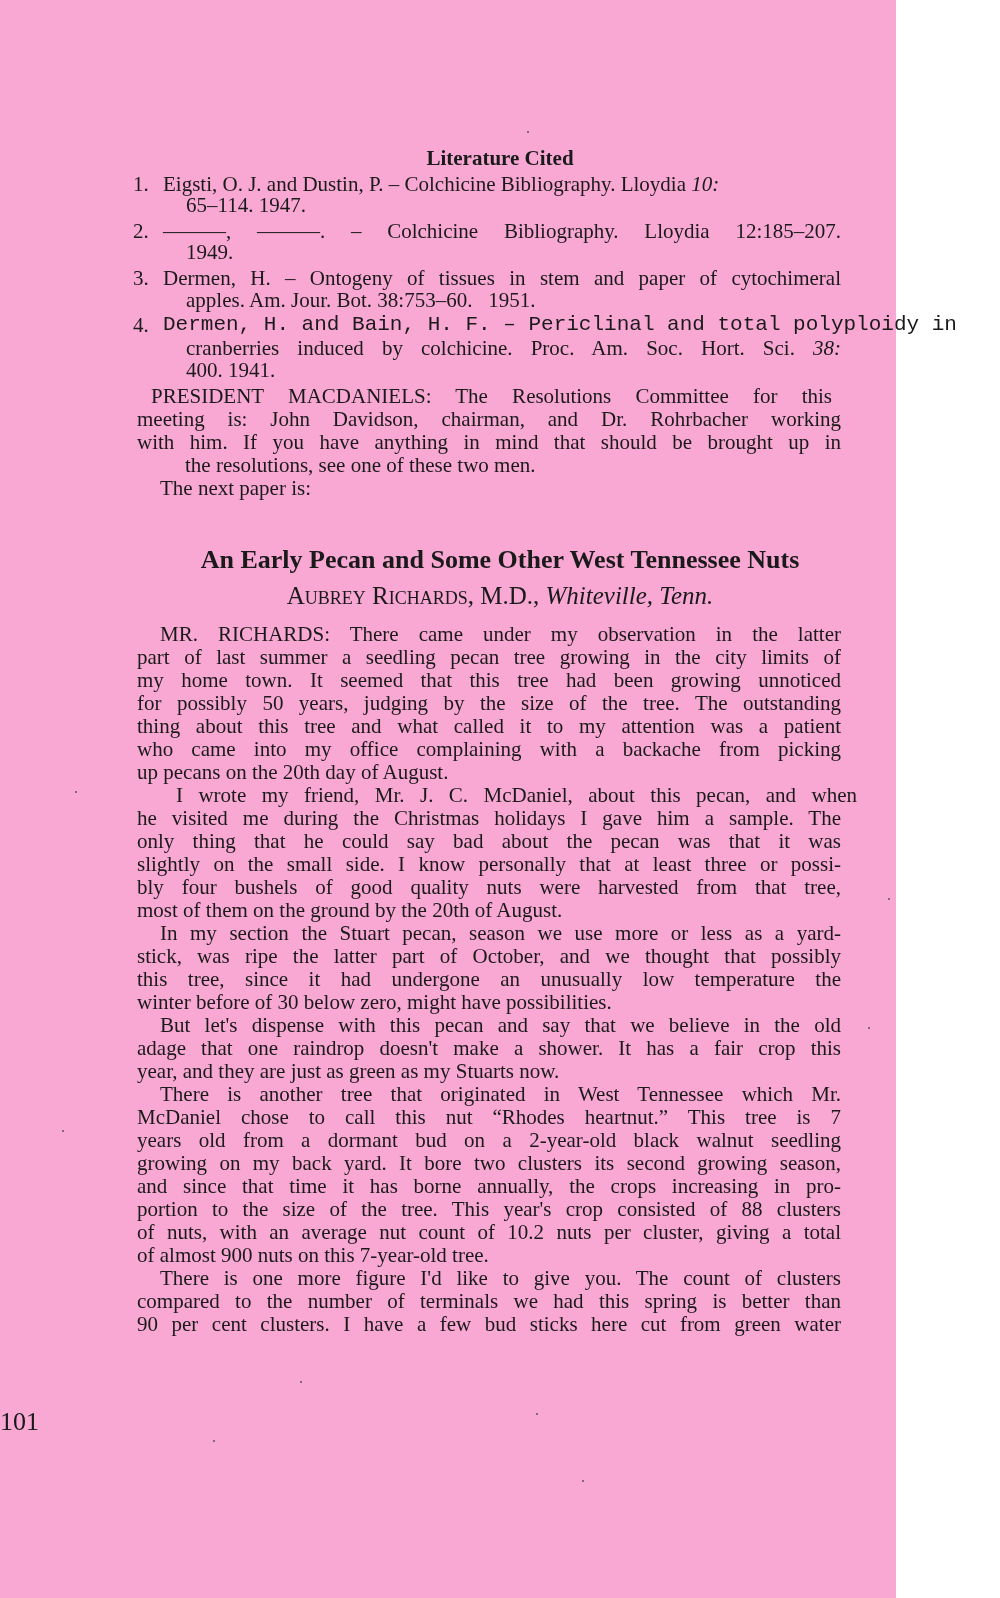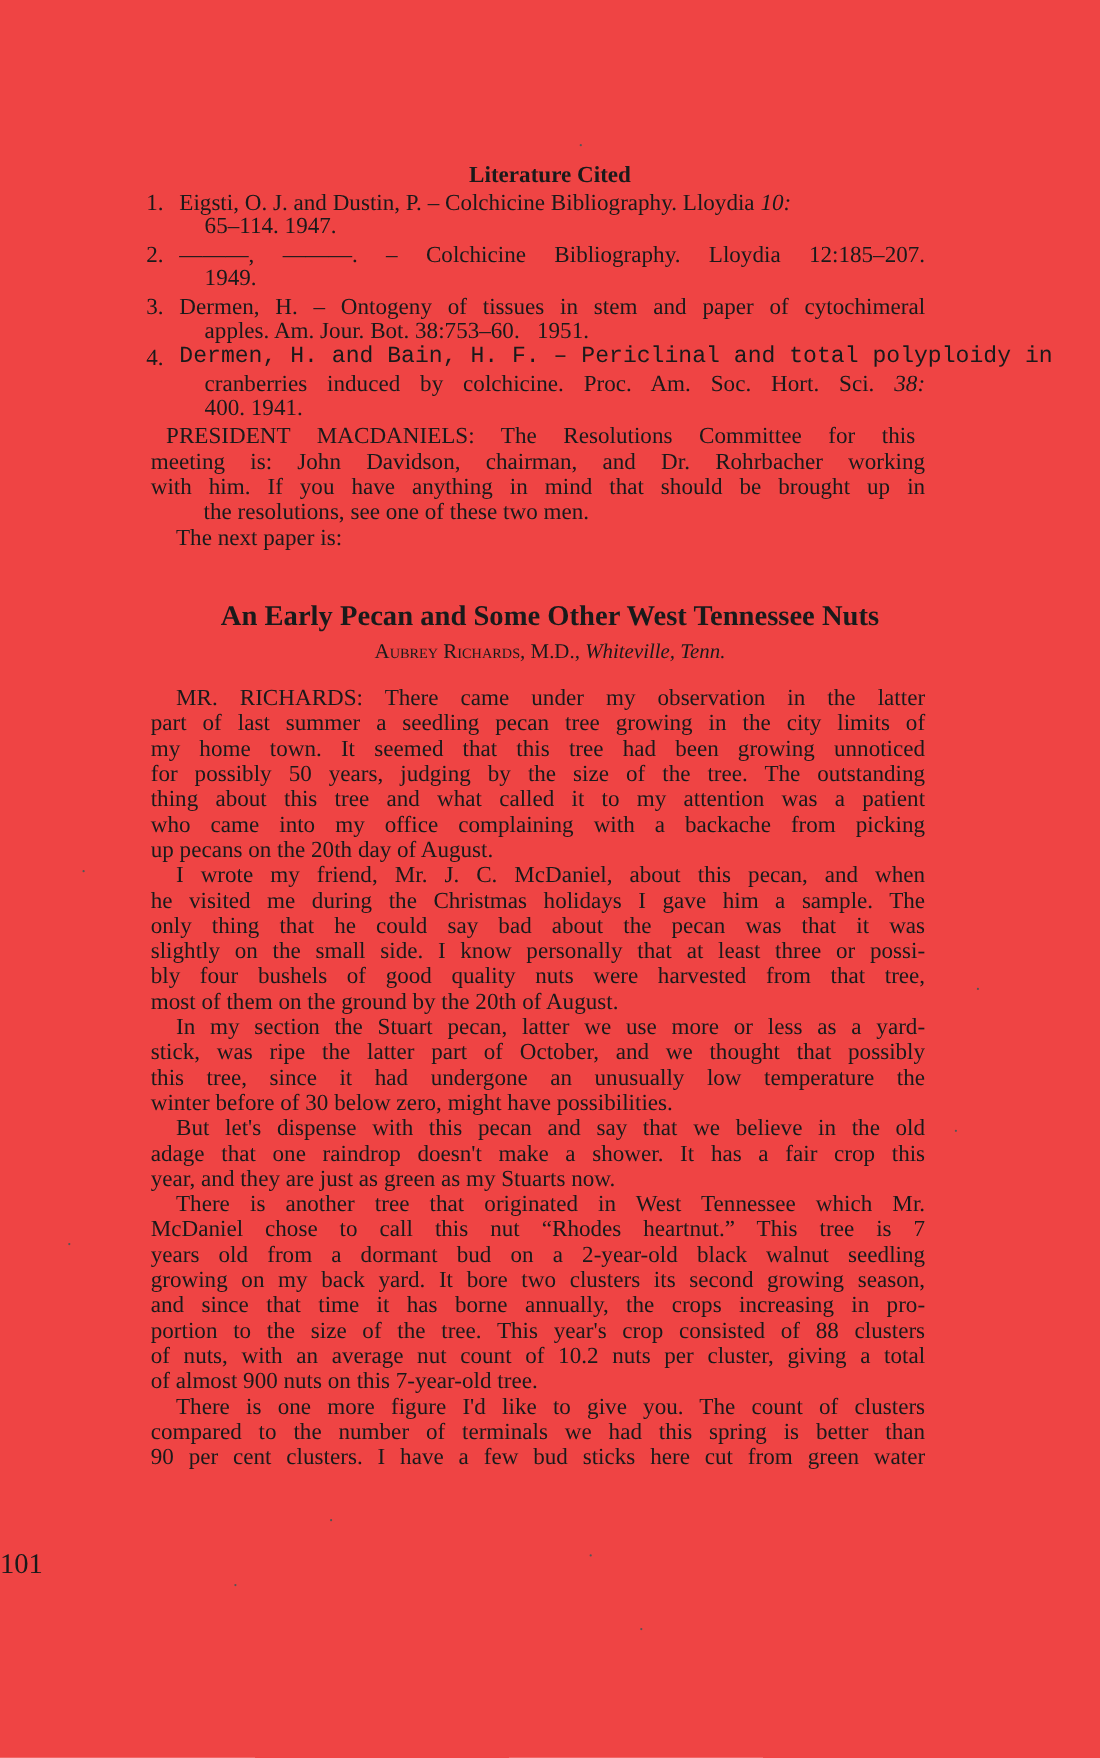--- a/index.html
+++ b/index.html
@@ -1,24 +1,24 @@
 <!DOCTYPE html>
 <html><head>
   <meta charset="utf-8">
   <style>
     html, body { margin: 0; padding: 0; background: #ffffff; }
     body { width: 1000px; height: 1598px; position: relative; overflow: hidden; }
-    .page { position: absolute; left: 0; top: 0; width: 1000px; height: 1598px; background: #ef4444; color: #1a1a1a;
+    .page { position: absolute; left: 0; top: 0; width: 896px; height: 1598px; background: #f9a8d4; color: #1a1a1a;
             font-family: "Liberation Serif", "DejaVu Serif", serif; }
     .line { position: absolute; white-space: nowrap; font-size: 21px; line-height: 24px; }
     .just { text-align: justify; text-align-last: justify; }
     .heading { position: absolute; left: 0; width: 1000px; text-align: center; font-weight: bold; }
     .lit-heading { top: 146px; font-size: 21px; }
     .article-title { top: 545px; font-size: 26px; }
-    .byline { position: absolute; left: 0; width: 1000px; text-align: center; top: 582px; font-size: 19px; }
+    .byline { position: absolute; left: 0; width: 1000px; text-align: center; top: 582px; font-size: 25px; }
     .byline .sc { font-variant: small-caps; }
     .byline em { font-style: italic; }
     .refnum { position: absolute; font-size: 21px; line-height: 24px; }
     em.it { font-style: italic; }
     .pagenum { position: absolute; left: 0; width: 1000px; text-align: left; top: 1407px; font-size: 26px; }
     .speck { position: absolute; width: 2px; height: 2px; background: #555; border-radius: 1px; }
   </style>
 </head>
 <body>
 
@@ -66,28 +66,28 @@
   <div>
 
     <div class="line just" style="left:160px; top:622px; width:681px;">MR. RICHARDS: There came under my observation in the latter</div>
     <div class="line just" style="left:137px; top:645px; width:704px;">part of last summer a seedling pecan tree growing in the city limits of</div>
     <div class="line just" style="left:137px; top:668px; width:704px;">my home town. It seemed that this tree had been growing unnoticed</div>
     <div class="line just" style="left:137px; top:691px; width:704px;">for possibly 50 years, judging by the size of the tree. The outstanding</div>
     <div class="line just" style="left:137px; top:714px; width:704px;">thing about this tree and what called it to my attention was a patient</div>
     <div class="line just" style="left:137px; top:737px; width:704px;">who came into my office complaining with a backache from picking</div>
     <div class="line" style="left:137px; top:760px;">up pecans on the 20th day of August.</div>
 
-    <div class="line just" style="left:160px; top:783px; width:681px;">I wrote my friend, Mr. J. C. McDaniel, about this pecan, and when</div>
+    <div class="line just" style="left:176px; top:783px; width:681px;">I wrote my friend, Mr. J. C. McDaniel, about this pecan, and when</div>
     <div class="line just" style="left:137px; top:806px; width:704px;">he visited me during the Christmas holidays I gave him a sample. The</div>
     <div class="line just" style="left:137px; top:829px; width:704px;">only thing that he could say bad about the pecan was that it was</div>
     <div class="line just" style="left:137px; top:852px; width:704px;">slightly on the small side. I know personally that at least three or possi-</div>
     <div class="line just" style="left:137px; top:875px; width:704px;">bly four bushels of good quality nuts were harvested from that tree,</div>
     <div class="line" style="left:137px; top:898px;">most of them on the ground by the 20th of August.</div>
 
-    <div class="line just" style="left:160px; top:921px; width:681px;">In my section the Stuart pecan, latter we use more or less as a yard-</div>
+    <div class="line just" style="left:160px; top:921px; width:681px;">In my section the Stuart pecan, season we use more or less as a yard-</div>
     <div class="line just" style="left:137px; top:944px; width:704px;">stick, was ripe the latter part of October, and we thought that possibly</div>
     <div class="line just" style="left:137px; top:967px; width:704px;">this tree, since it had undergone an unusually low temperature the</div>
     <div class="line" style="left:137px; top:990px;">winter before of 30 below zero, might have possibilities.</div>
 
     <div class="line just" style="left:160px; top:1013px; width:681px;">But let's dispense with this pecan and say that we believe in the old</div>
     <div class="line just" style="left:137px; top:1036px; width:704px;">adage that one raindrop doesn't make a shower. It has a fair crop this</div>
     <div class="line" style="left:137px; top:1059px;">year, and they are just as green as my Stuarts now.</div>
 
     <div class="line just" style="left:160px; top:1082px; width:681px;">There is another tree that originated in West Tennessee which Mr.</div>
     <div class="line just" style="left:137px; top:1105px; width:704px;">McDaniel chose to call this nut “Rhodes heartnut.” This tree is 7</div>

